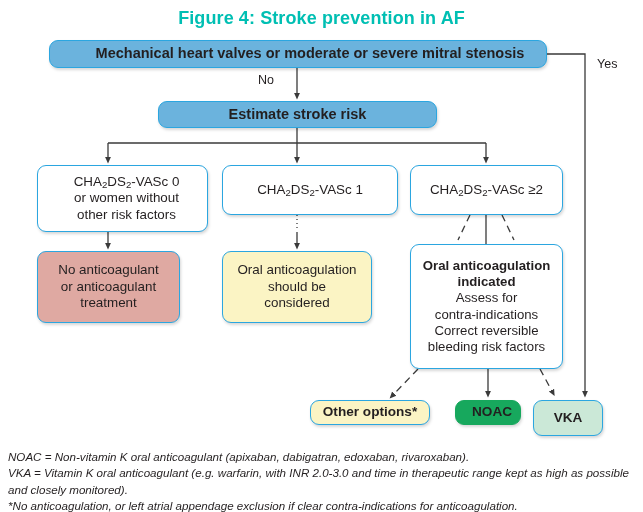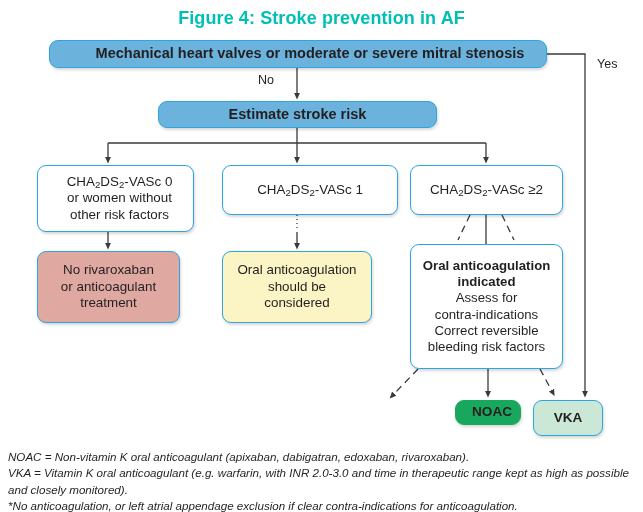--- a/index.html
+++ b/index.html
@@ -74,21 +74,21 @@
   #node-mechanical {
     left: 49px; top: 40px; width: 498px; height: 28px;
     font-size: 14.5px;
     padding-left: 24px;
   }
   #node-estimate {
     left: 158px; top: 101px; width: 279px; height: 27px;
     font-size: 14.5px;
   }
   #node-score0 {
-    left: 37px; top: 165px; width: 157px; height: 67px;
+    left: 37px; top: 165px; width: 171px; height: 67px;
     font-size: 13.4px;
     padding-left: 8px;
   }
   #node-score1 {
     left: 222px; top: 165px; width: 176px; height: 50px;
     font-size: 13.4px;
   }
   #node-score2 {
     left: 410px; top: 165px; width: 153px; height: 50px;
     font-size: 13.4px;
@@ -203,31 +203,34 @@
 
   <div class="node fill-white" id="node-score1">
     <span class="inner"><span>CHA</span><sub>2</sub><span>DS</span><sub>2</sub><span>-VASc 1</span></span>
   </div>
 
   <div class="node fill-white" id="node-score2">
     <span class="inner"><span>CHA</span><sub>2</sub><span>DS</span><sub>2</sub><span>-VASc ≥2</span></span>
   </div>
 
   <div class="node fill-pink" id="node-noantiplatelet">
-    <span class="inner"><span>No rivaroxaban</span><br><span>or anticoagulant</span><br><span>treatment</span></span>
+    <span class="inner"><span>No anticoagulant</span><br><span>or anticoagulant</span><br><span>treatment</span></span>
   </div>
 
   <div class="node fill-cream" id="node-oacconsidered">
     <span class="inner"><span>Oral anticoagulation</span><br><span>should be</span><br><span>considered</span></span>
   </div>
 
   <div class="node fill-white" id="node-oacindicated">
     <span class="inner"><span class="hdr">Oral anticoagulation</span><span class="hdr">indicated</span><span>Assess for</span><br><span>contra-indications</span><br><span>Correct reversible</span><br><span>bleeding risk factors</span></span>
   </div>
 
+  <div class="node fill-cream" id="node-otheroptions">
+    <span class="inner">Other options*</span>
+  </div>
 
   <div class="node fill-noac" id="node-noac">
     <span class="inner">NOAC</span>
   </div>
 
   <div class="node fill-vka" id="node-vka">
     <span class="inner">VKA</span>
   </div>
 
   <div id="footnotes">

